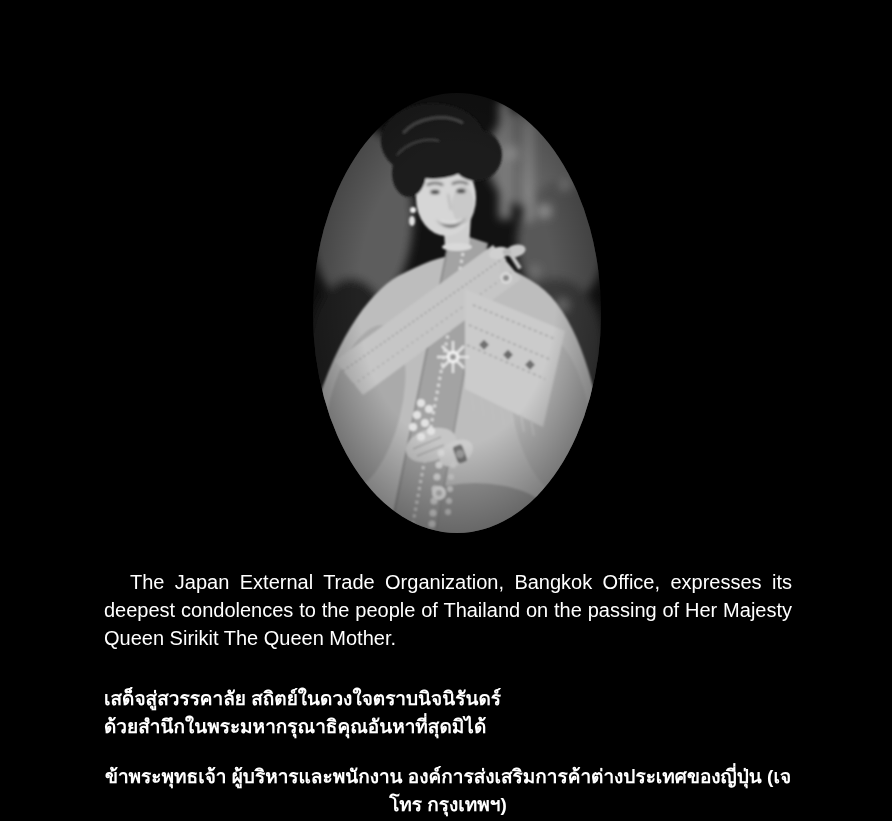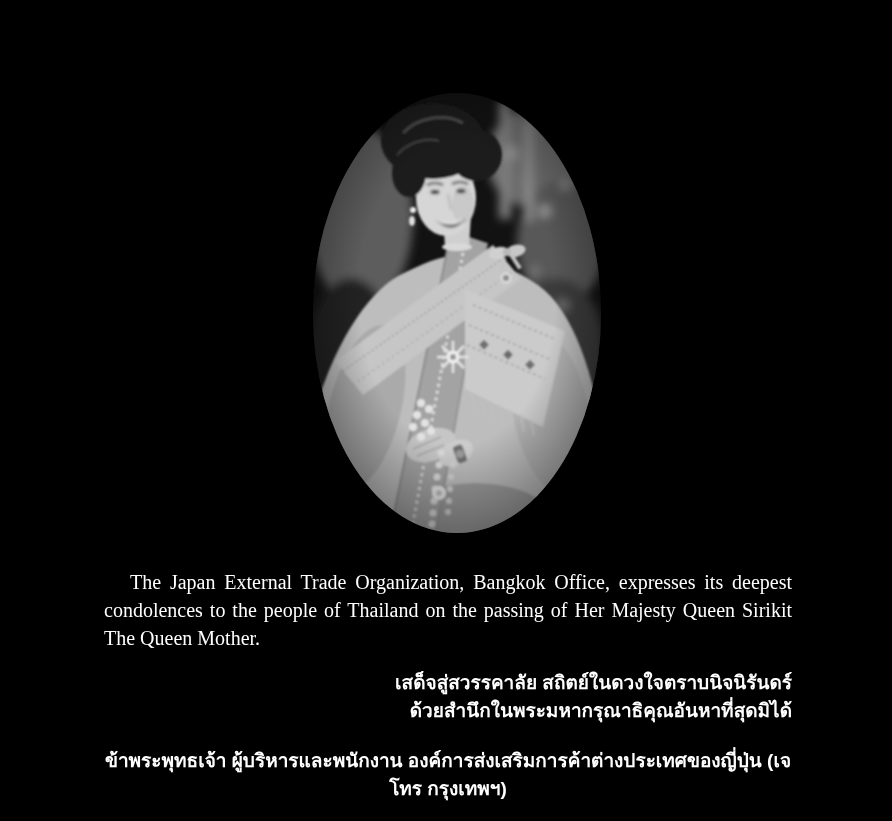--- a/index.html
+++ b/index.html
@@ -17,33 +17,32 @@
     transform: translateX(11px);
   }
   .portrait svg { display: block; }
   .content {
     width: 688px;
     margin-left: 104px;
     color: #ffffff;
   }
   .english {
     margin: 35px 0 0;
-    font-family: Liberation Serif, serif;
+    font-family: Liberation Sans, sans-serif;
     font-size: 20px;
     line-height: 28px;
     text-align: justify;
     text-indent: 26px;
   }
   .thai-block {
-    margin-top: 17px;
+    margin-top: 33px;
     font-family: "Liberation Sans", "DejaVu Sans", sans-serif;
     font-weight: 700;
     font-size: 19px;
     line-height: 28px;
-    text-align: right;
   }
   .thai-block p { margin: 0; }
   .signature {
     margin: 22px 0 0;
     text-align: center;
     font-family: "Liberation Sans", "DejaVu Sans", sans-serif;
     font-weight: 700;
     font-size: 19px;
     line-height: 28px;
     color: #ffffff;

